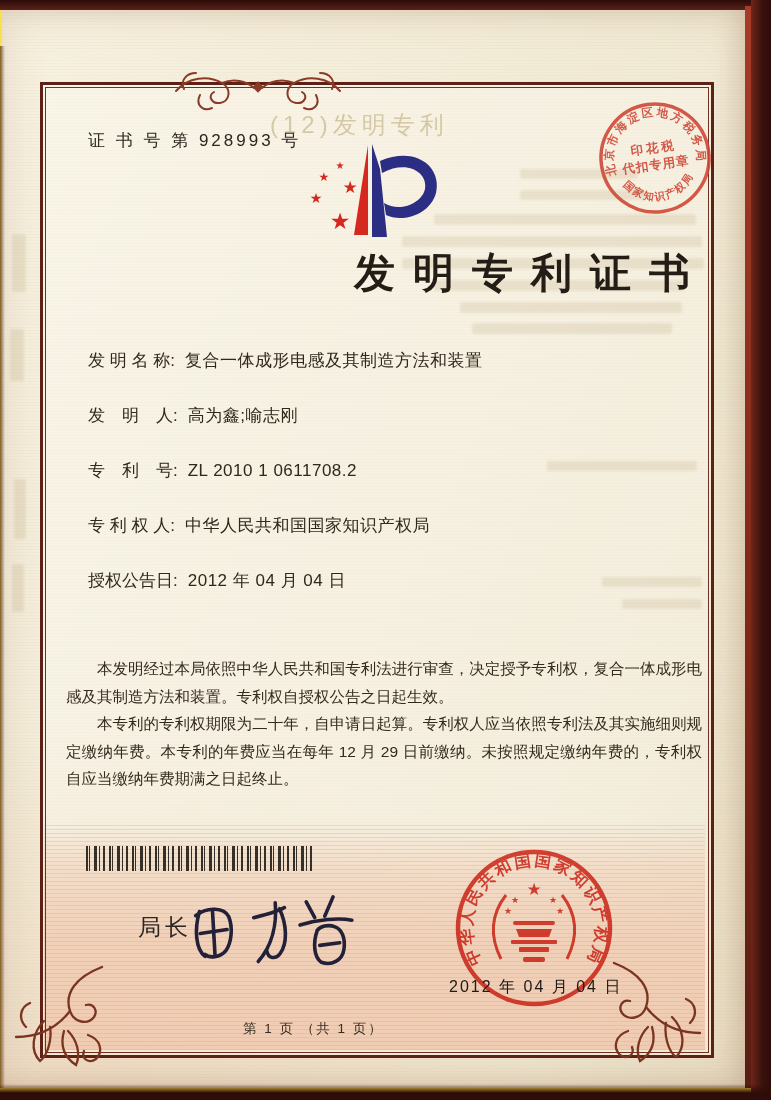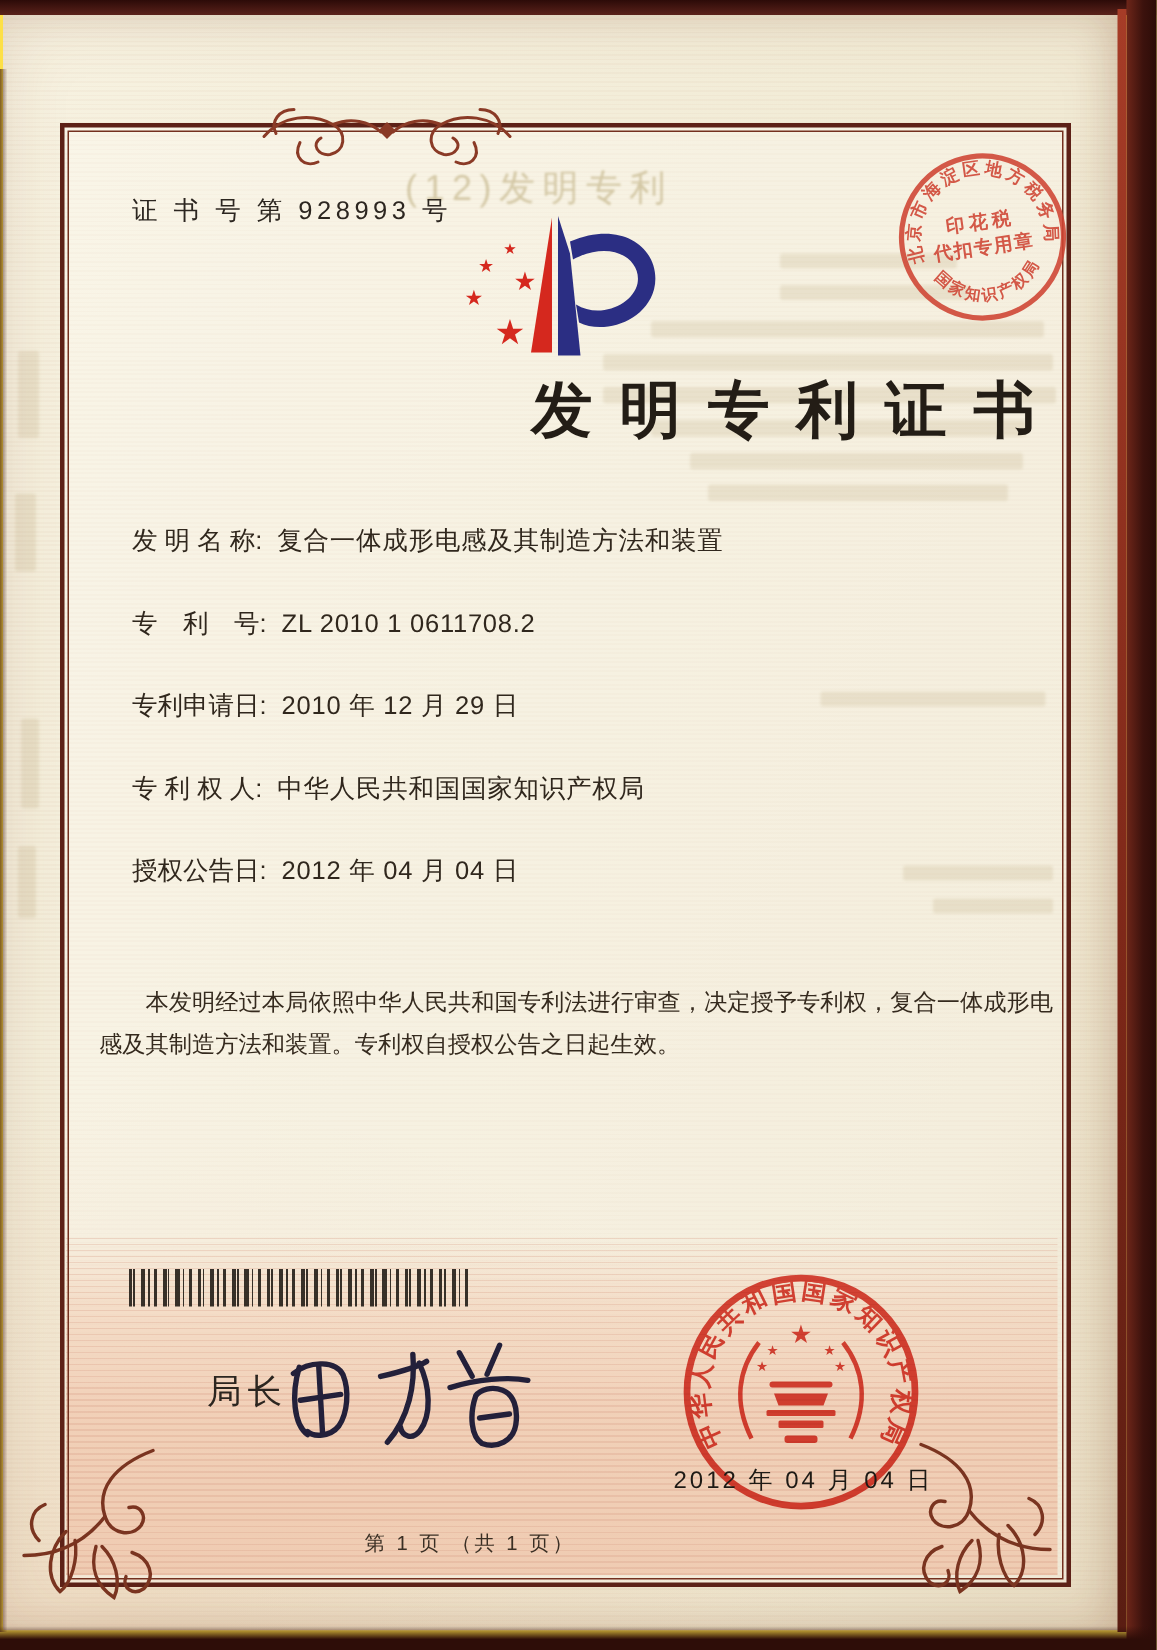--- a/index.html
+++ b/index.html
@@ -155,28 +155,29 @@
       <g fill="#2b2e83">
         <path d="M80,9 L80,102 L95,102 L88,34 Z"></path>
         <path d="M88,26 C126,10 150,34 144,58 C138,80 110,88 94,80 L92,68 C108,78 130,68 133,54 C136,38 116,24 90,38 Z"></path>
       </g>
     </svg>
 
     <div class="title">发明专利证书</div>
 
     <div class="fields">
         <div class="field-row"><span class="f-label">发 明 名 称:</span><span class="f-value">复合一体成形电感及其制造方法和装置</span></div>
+        <div class="field-row"><span class="f-label">发　明　人:</span><span class="f-value">高为鑫;喻志刚</span></div>
         <div class="field-row"><span class="f-label">专　利　号:</span><span class="f-value">ZL 2010 1 0611708.2</span></div>
-        <div class="field-row"><span class="f-label">专利申请日:</span><span class="f-value">2010 年 12 月 29 日</span></div>
         <div class="field-row"><span class="f-label">专 利 权 人:</span><span class="f-value">中华人民共和国国家知识产权局</span></div>
         <div class="field-row"><span class="f-label">授权公告日:</span><span class="f-value">2012 年 04 月 04 日</span></div>
       </div>
 
     <div class="body-text">
         <p>本发明经过本局依照中华人民共和国专利法进行审查，决定授予专利权，复合一体成形电感及其制造方法和装置。专利权自授权公告之日起生效。</p>
+        <p>本专利的专利权期限为二十年，自申请日起算。专利权人应当依照专利法及其实施细则规定缴纳年费。本专利的年费应当在每年 12 月 29 日前缴纳。未按照规定缴纳年费的，专利权自应当缴纳年费期满之日起终止。</p>
       </div>
 
     <div class="barcode"></div>
 
     <div class="director">局长</div>
     <svg class="signature" width="185" height="100" viewBox="0 0 185 100" aria-label="田力普">
       <g stroke="#23203a" stroke-width="3.6" fill="none" stroke-linecap="round" stroke-linejoin="round">
         <path d="M20,34 C14,52 15,72 24,79"></path>
         <path d="M16,38 C28,29 45,31 49,40 C53,51 51,66 45,74 C39,81 28,81 24,77"></path>
         <path d="M20,56 L47,53"></path>

